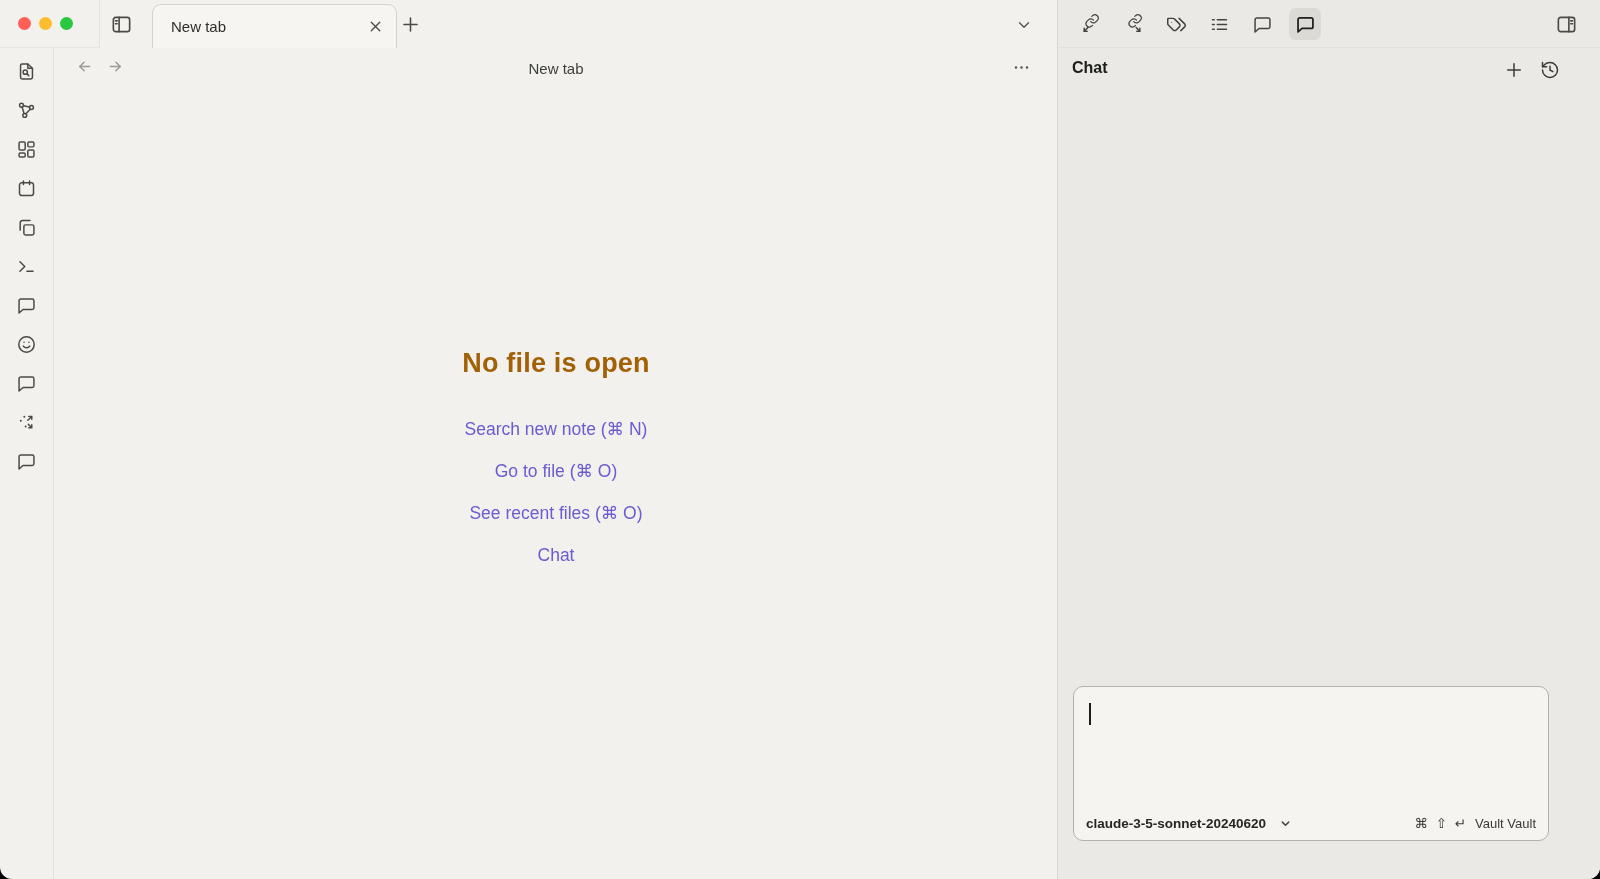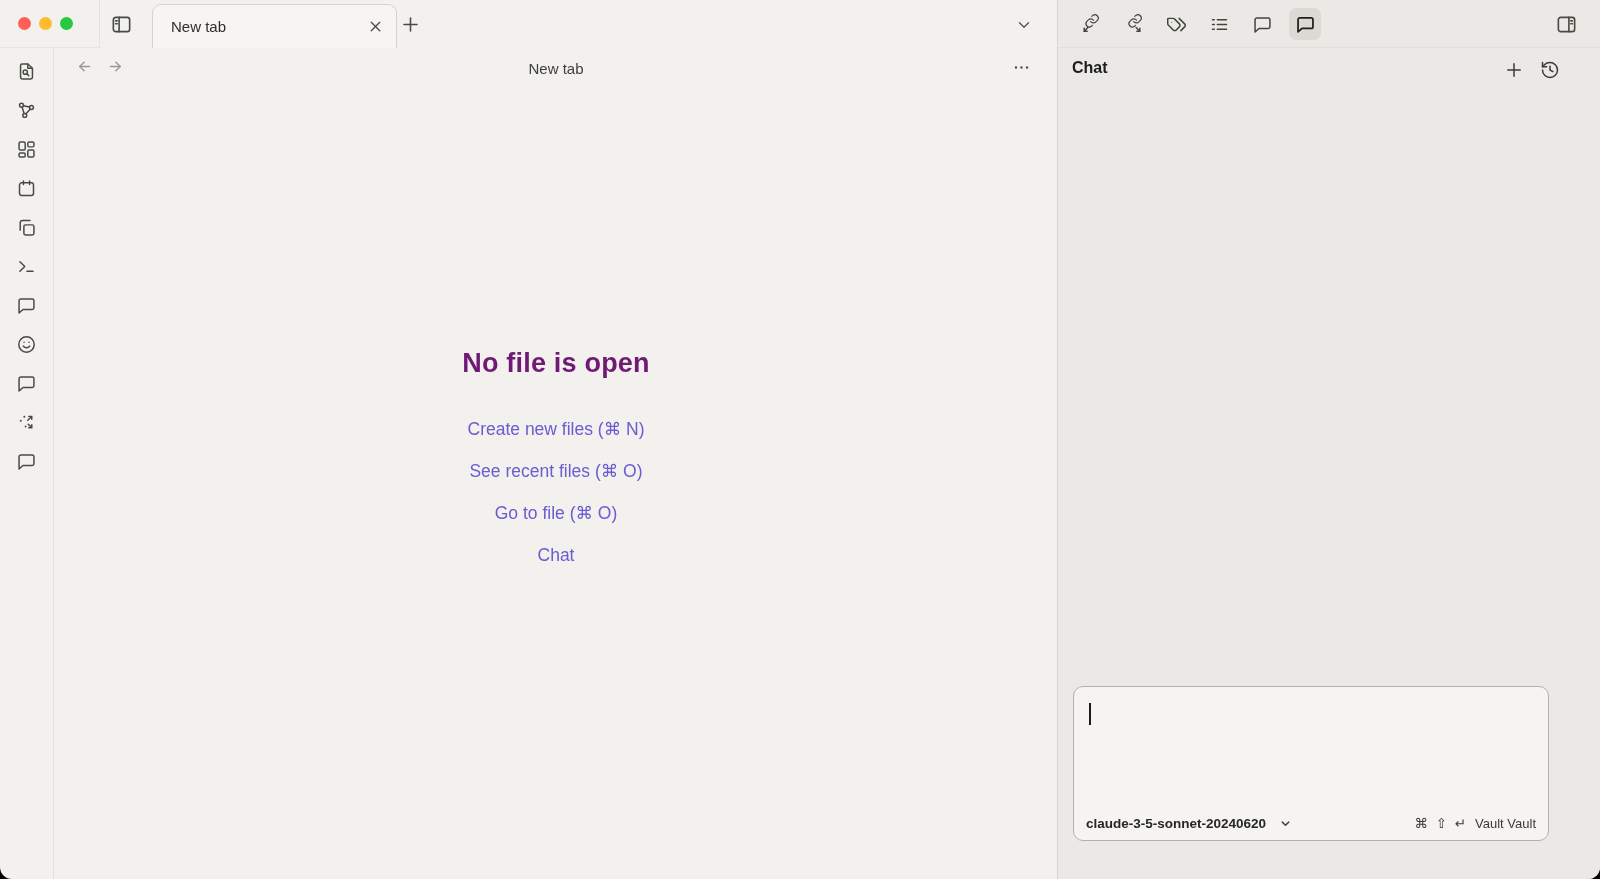--- a/index.html
+++ b/index.html
@@ -50,21 +50,21 @@
   .view-header { position: relative; height: 40px; }
   .nav-arrows { position: absolute; left: 20px; top: 9px; display: flex; gap: 12px; color: #9b9a95; }
   .view-title {
     position: absolute; left: 0; right: 0; top: 0; height: 40px;
     display: flex; align-items: center; justify-content: center;
     font-size: 15px; color: #3e3e3a;
   }
   .more-btn { position: absolute; right: 26px; top: 10px; color: #50504b; }
 
   .empty-state { margin-top: 260px; text-align: center; }
-  .empty-heading { font-size: 27px; font-weight: 700; color: #701a75; letter-spacing: .2px; }
+  .empty-heading { font-size: 27px; font-weight: 700; color: #a16207; letter-spacing: .2px; }
   .empty-actions { margin-top: 40px; display: flex; flex-direction: column; gap: 21px; }
   .empty-actions a {
     font-size: 17.5px; color: var(--accent); text-decoration: none; line-height: 21px;
   }
 
   
   .chat-panel {
     position: absolute; right: 0; top: 0; width: 543px; height: 100%;
     background: #eae9e5; border-left: 1px solid #d6d5d1;
   }
@@ -286,23 +286,23 @@
               <circle cx="12" cy="12" r="1.5"></circle>
               <circle cx="19" cy="12" r="1.5"></circle>
             </svg>
         </span>
       </button>
     </div>
 
     <div class="empty-state">
       <div class="empty-heading">No file is open</div>
       <div class="empty-actions">
-        <a href="#">Create new files (⌘ N)</a>
+        <a href="#">Search new note (⌘ N)</a>
+        <a href="#">Go to file (⌘ O)</a>
         <a href="#">See recent files (⌘ O)</a>
-        <a href="#">Go to file (⌘ O)</a>
         <a href="#">Chat</a>
       </div>
     </div>
   </div>
 
   <div class="chat-panel">
     <div class="panel-toolbar">
       <div class="panel-toolbar-icons">
         <button>
             <span>

